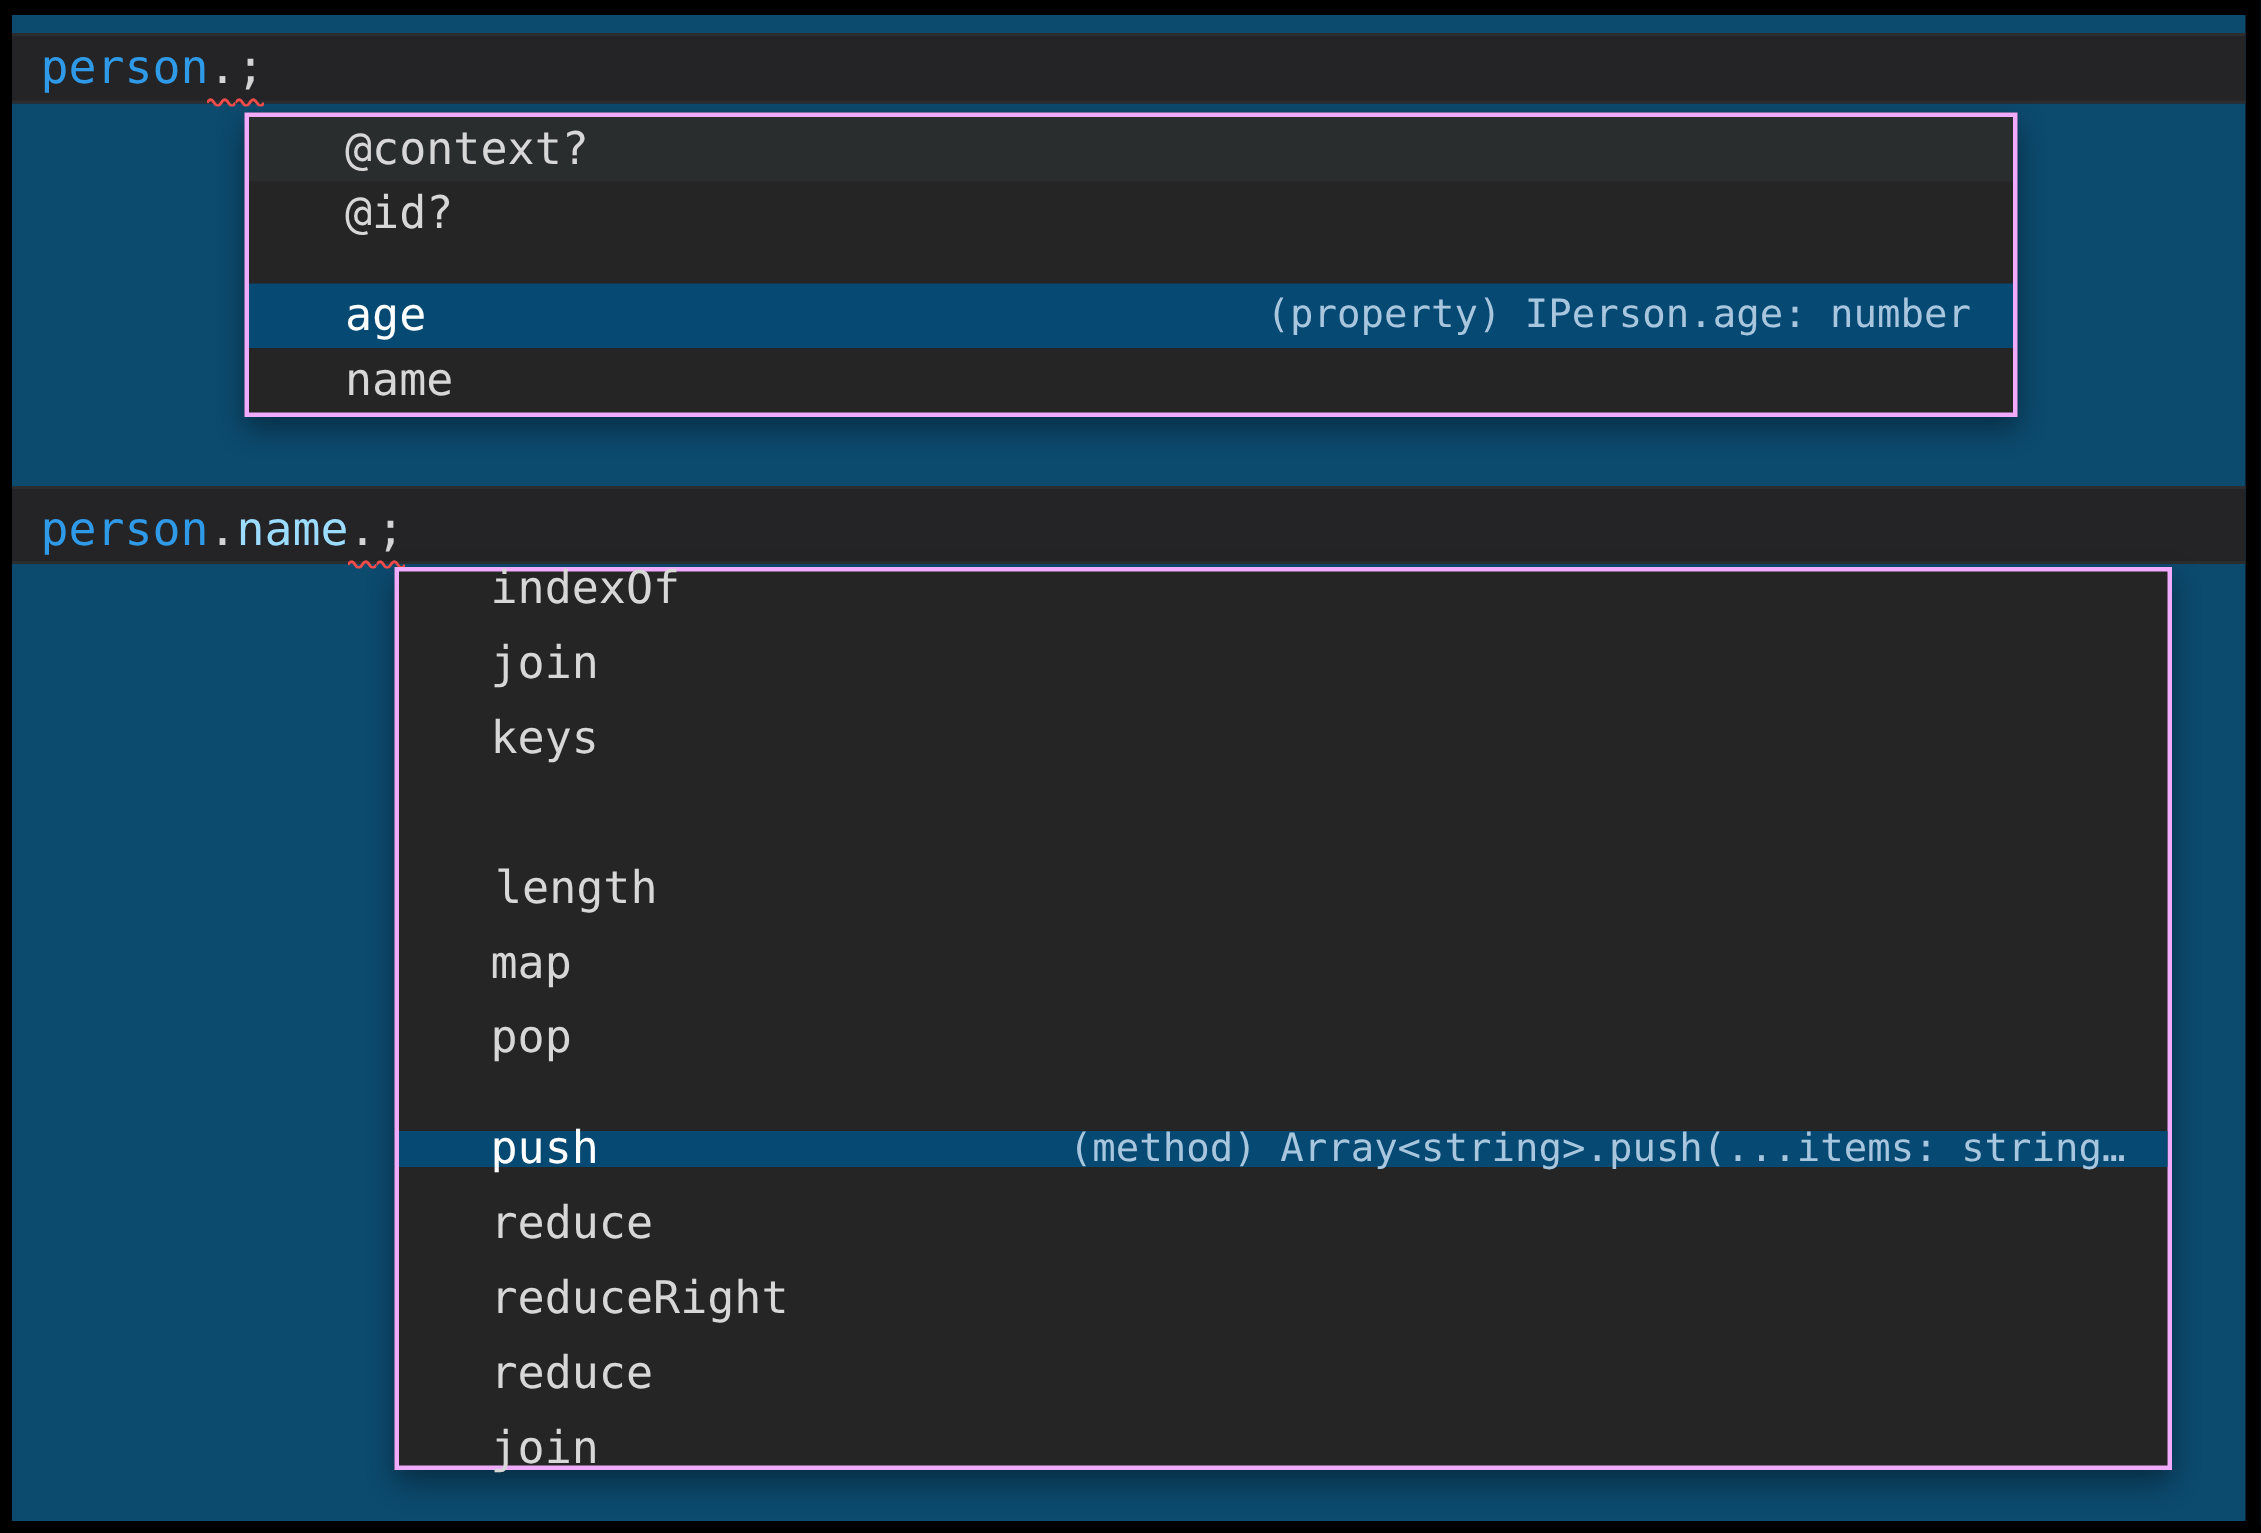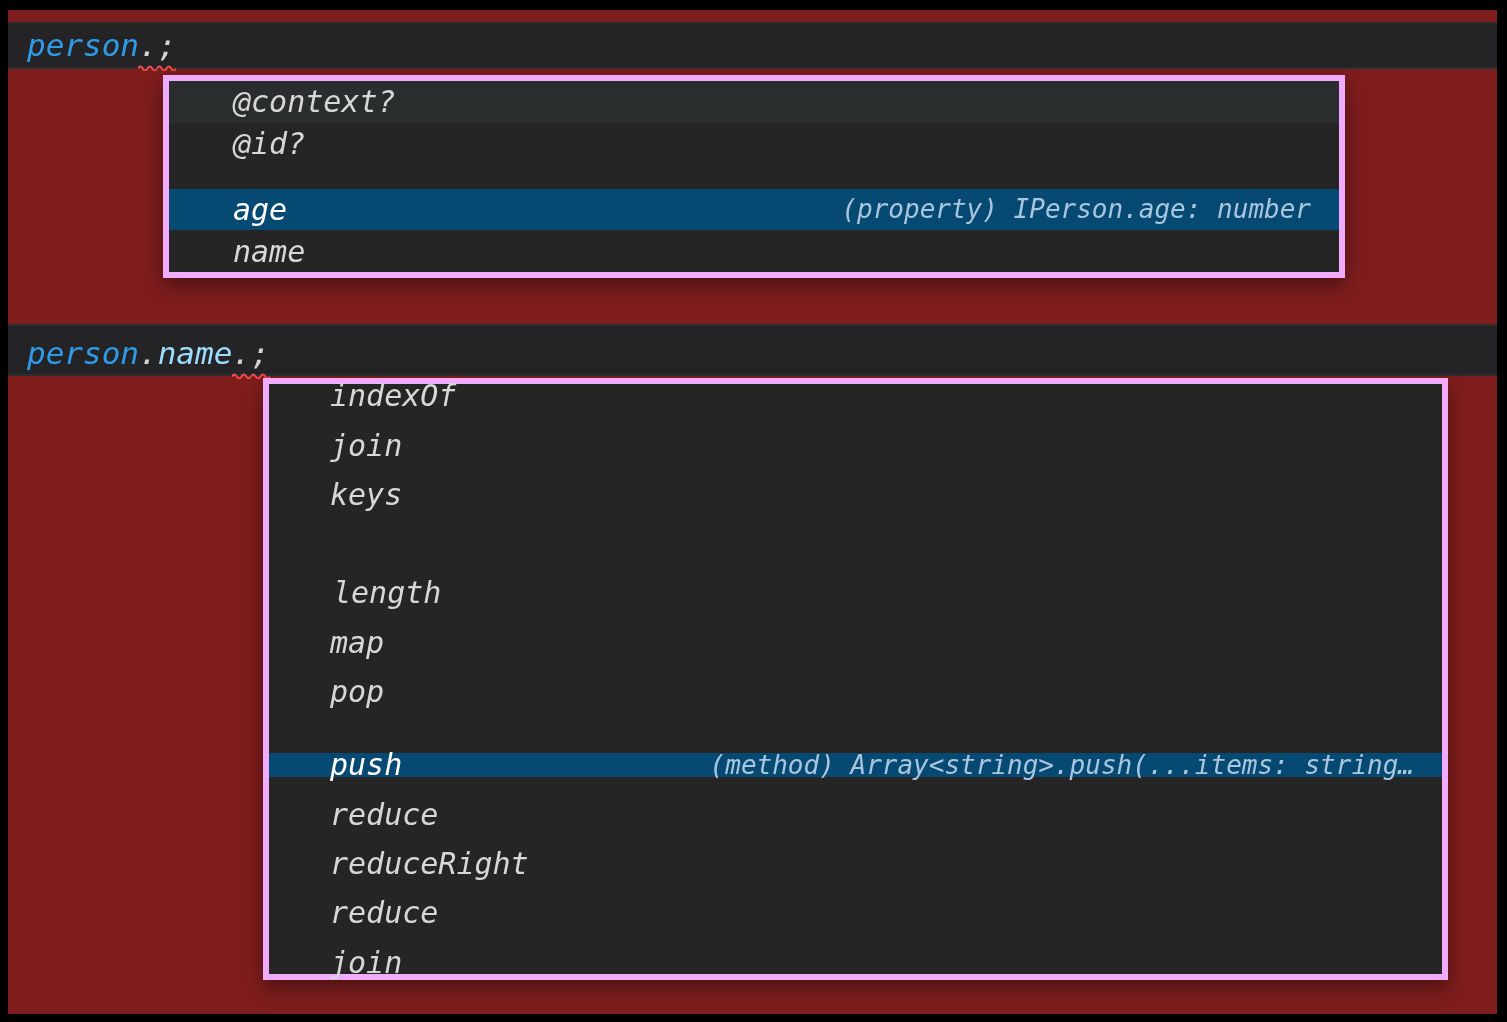--- a/index.html
+++ b/index.html
@@ -8,22 +8,21 @@
     position: relative;
     width: 1507px;
     height: 1022px;
     background: #000;
     overflow: hidden;
     font-family: "DejaVu Sans Mono", "Liberation Mono", monospace;
   }
   .editor {
     position: absolute;
     left: 8px; top: 10px; right: 10px; bottom: 8px;
-    background: #7f1d1d;
-    font-style: italic;
+    background: #0c4a6e;
   }
   .line-highlight {
     position: absolute;
     left: 0; right: 0;
     background: #242426;
     border-top: 2px solid #2c2d2f;
     border-bottom: 2px solid #2c2d2f;
   }
   .hl-1 { top: 12px; height: 47px; }
   .hl-2 { top: 314px; height: 52px; }
@@ -43,21 +42,21 @@
 
   .squiggle { position: absolute; width: 19px; height: 8px; }
   .sq1a { left: 130px; top: 53px; }
   .sq1b { left: 149px; top: 53px; }
   .sq2a { left: 224px; top: 361px; }
   .sq2b { left: 243px; top: 361px; }
 
   .suggest {
     position: absolute;
     background: #252526;
-    border: 6px solid #f0abfc;
+    border: 3px solid #f0abfc;
     box-shadow: 0 8px 18px rgba(0,0,0,0.4);
     display: flex;
     flex-direction: column;
   }
   .suggest-1 { left: 155px; top: 65px;  width: 1182px; height: 203px; }
   .suggest-2 { left: 255px; top: 368px; width: 1185px; height: 602px; gap: 26px; }
 
   .row {
     flex: 1;
     display: flex;

